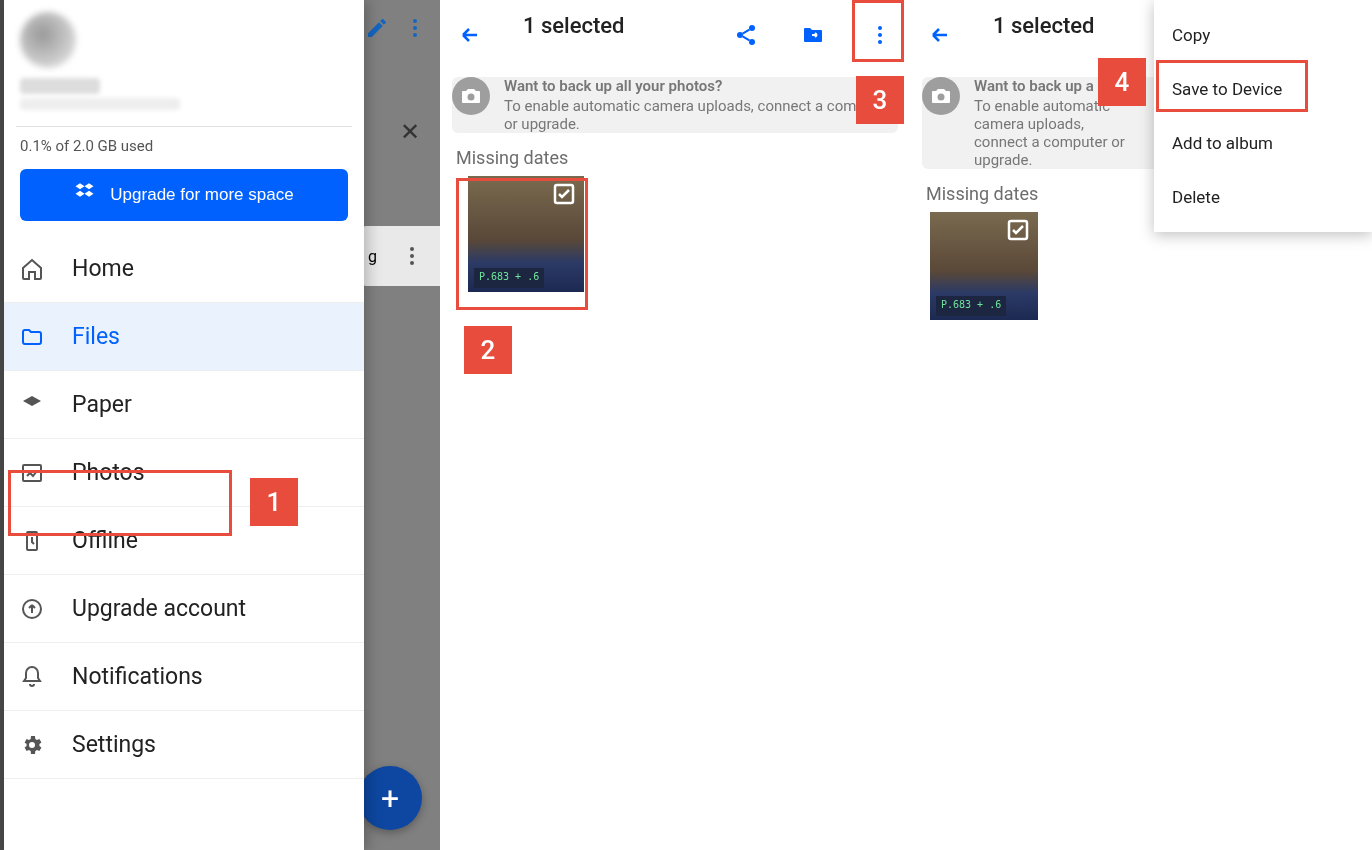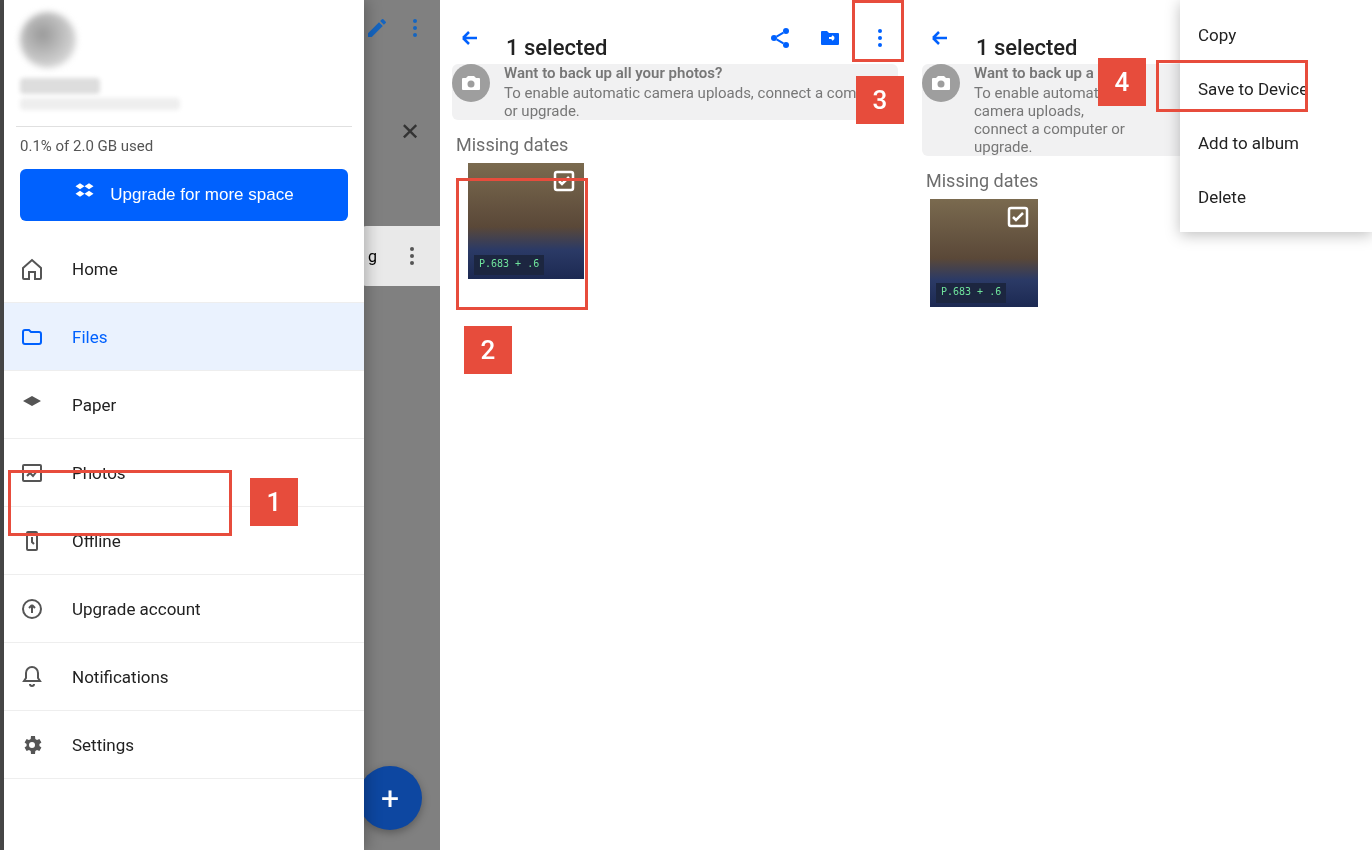--- a/index.html
+++ b/index.html
@@ -77,21 +77,21 @@
     font-size:17px; font-weight:400;
   }
   .nav { flex:1; overflow:auto;}
   .nav-item {
     display:flex; align-items:center;
     height:68px;
     border-bottom:1px solid #eee;
     padding: 0 16px;
     gap: 28px;
     color:#222;
-    font-size:17px;
+    font-size:23px;
   }
   .nav-item.active { background:#eaf2fe; color:#0061fe;}
   .nav-item.active .nav-icon { color:#0061fe;}
   .nav-icon { width:24px; height:24px; display:flex; align-items:center; justify-content:center; color:#555;}
   .callout-box {
     position:absolute;
     border:3px solid #e74c3c;
     pointer-events:none;
   }
   .callout-num {
@@ -105,24 +105,25 @@
   
   .panel {
     height: 850px;
     position: relative;
     background:#fff;
     border-left: 0px solid #fff;
   }
   .panel2 { width: 470px; }
   .panel3 { width: 462px; }
   .appbar {
-    display:flex; align-items:flex-end;
+    display:flex; align-items:flex-start;
     height:60px;
     padding: 0 8px;
-    gap: 6px;
+    gap: 23px;
+    margin-top: 13px;
   }
   .appbar-title { font-size:22px; font-weight:500; color:#222; flex:1; margin-left:8px;}
   .icon-btn { width:44px; height:44px; display:flex; align-items:center; justify-content:center; color:#0061fe;}
   .promo {
     margin: 4px 12px 10px 12px;
     background:#f1f1f2;
     border-radius:6px;
     display:flex;
     gap:14px;
     color:#777;
@@ -160,21 +161,21 @@
   }
   .thumb-check {
     position:absolute;
     top:6px; right:6px;
     width:26px; height:26px;
     color:#fff;
   }
   .context-menu {
     position:absolute;
     top:0; right:0;
-    width:192px;
+    width:218px;
     background:#fff;
     box-shadow: 0 3px 14px rgba(0,0,0,.25);
     padding:8px 0;
   }
   .menu-item {
     height:54px;
     display:flex; align-items:center;
     padding: 0 18px;
     font-size:17px;
     color:#222;

